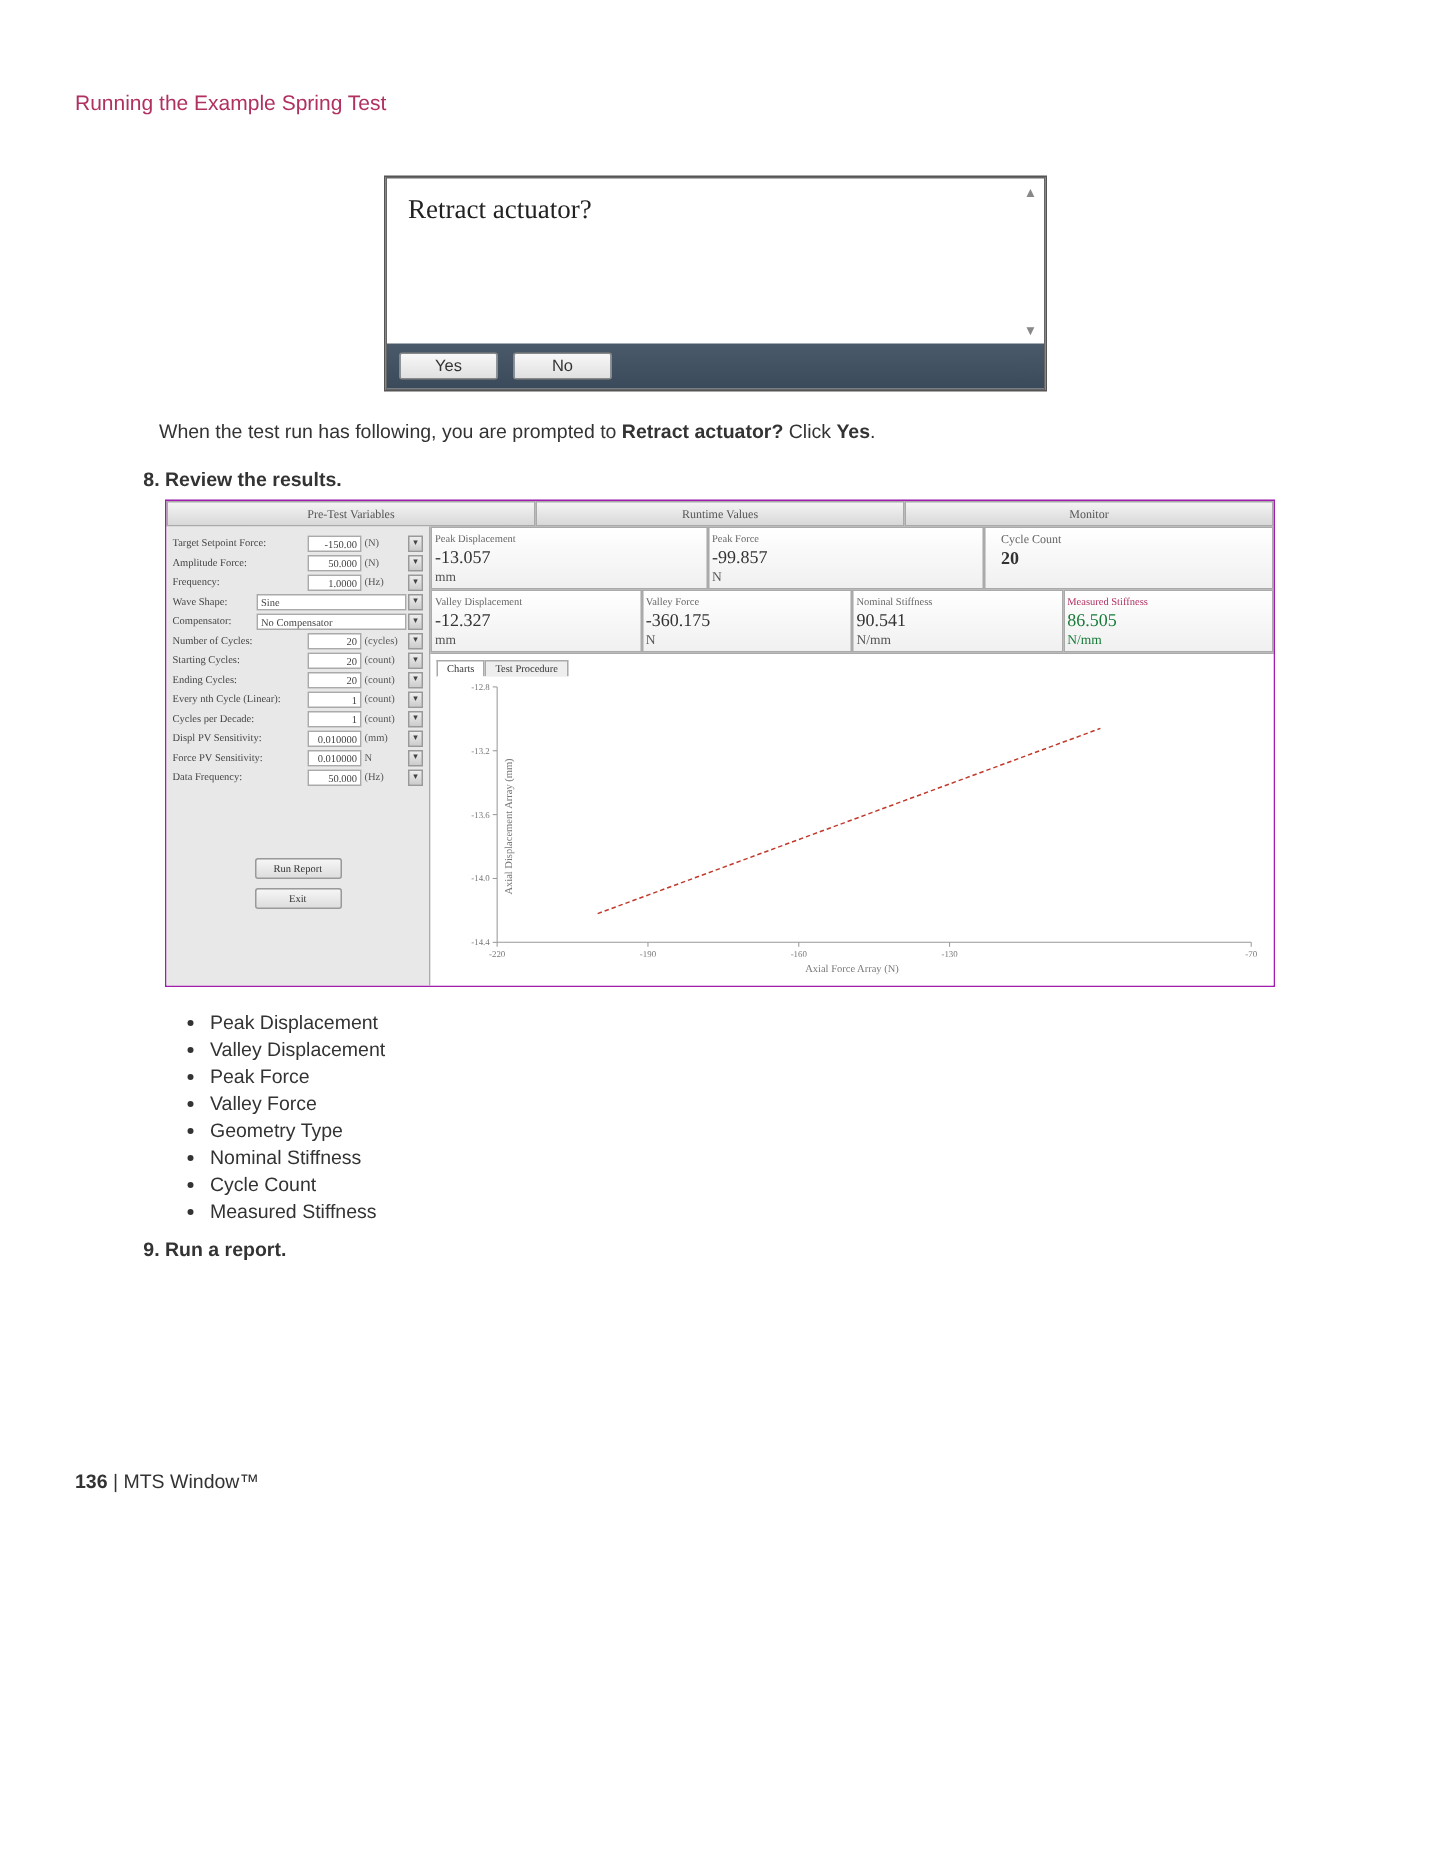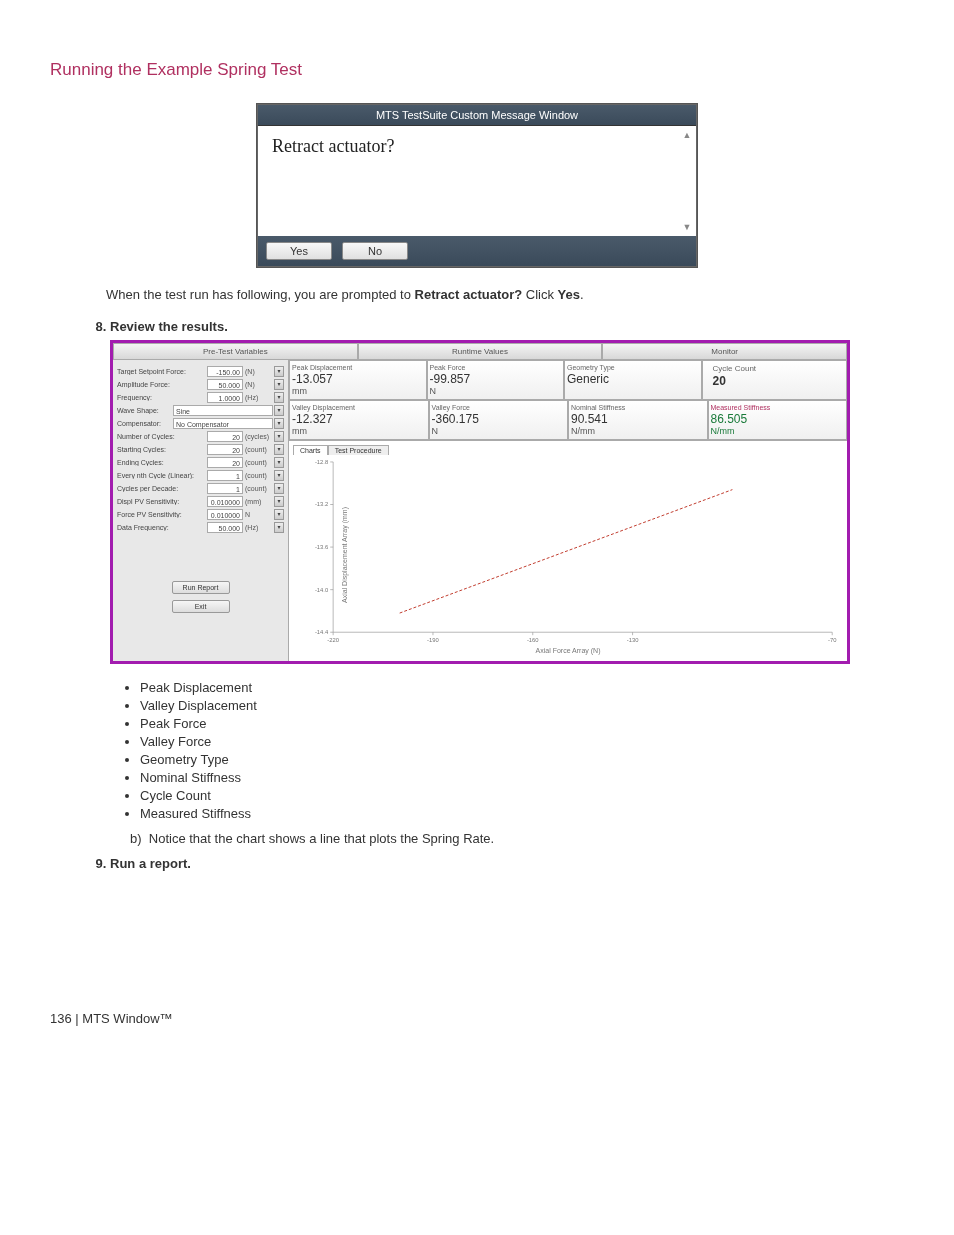--- a/index.html
+++ b/index.html
@@ -7,22 +7,22 @@
     margin: 0;
     font-family: Arial, Helvetica, sans-serif;
     font-size: 13px;
     color: #333;
     background: #fff;
     width: 954px;
     padding: 60px 50px 40px 50px;
   }
   .section-title {
     color: #b03060;
-    font-size: 17px;
-    margin-bottom: 24px;
+    font-size: 14px;
+    margin-bottom: 42px;
   }
 
   
   .dialog-wrap { display:flex; justify-content:center; margin-bottom:18px; }
   .dialog {
     width: 440px;
     border: 1px solid #666;
     background: #fff;
     box-shadow: 0 0 0 1px #555;
   }
@@ -63,25 +63,26 @@
   .body-text { margin: 14px 0 14px 56px; line-height:1.5; }
   .body-text b { font-weight:bold; }
   ol.main { margin:0 0 0 30px; padding:0 0 0 30px;}
   ol.main > li { margin-bottom:10px; font-weight:bold;}
   ol.main > li .li-text { font-weight:bold; display:inline;}
   ol.main > li > .content { font-weight:normal; }
 
   
   .results-wrap { margin: 6px 0 16px 0;}
   .results {
-    border:3px solid #a21caf;
+    border:1px solid #a21caf;
     background:#eee;
     width: 740px;
     font-size: 8px;
     color:#333;
+    font-family:Liberation Serif, serif;
   }
   .tabs-top { display:flex; }
   .tabs-top div {
     flex:1;
     text-align:center;
     padding:3px 0;
     background: linear-gradient(#f4f4f4,#d8d8d8);
     border:1px solid #aaa;
     font-size:8px;
     color:#555;
@@ -152,30 +153,29 @@
     transform:translateX(-50%);
     font-size:7px;
     color:#777;
   }
 
   .sub-item { margin: 10px 0 10px 20px; font-weight:normal;}
   .sub-list { margin: 6px 0 10px 30px; padding:0; list-style: disc; font-weight:normal;}
   .sub-list li { margin:3px 0;}
 
   .footer { position:relative; margin-top:140px; font-size:13px;}
-  .footer b { font-weight:normal;}
+  .footer b { font-weight:bold;}
 </style>
 </head>
 <body>
 
 <div class="section-title">Running the Example Spring Test</div>
 
 <div class="dialog-wrap">
   <div class="dialog">
-    <div class="dialog-title">MTS TestSuite Custom Message Window</div>
     <div class="dialog-body">
       <div class="dialog-body-text">Retract actuator?</div>
       <div class="dialog-scroll">
         <span>▲</span>
         <span>▼</span>
       </div>
     </div>
     <div class="dialog-buttons">
       <div class="dlg-btn">Yes</div>
       <div class="dlg-btn">No</div>
@@ -285,25 +285,20 @@
                 <div class="readout-row">
                   <div class="readout">
                       <div class="r-label">Peak Displacement</div>
                       <div class="r-value">-13.057</div>
                       <div class="r-unit">mm</div>
                     </div>
                   <div class="readout">
                       <div class="r-label">Peak Force</div>
                       <div class="r-value">-99.857</div>
                       <div class="r-unit">N</div>
-                    </div>
-                  <div class="readout">
-                      <div class="r-label">Geometry Type</div>
-                      <div class="r-value">Generic</div>
-                      <div class="r-unit"></div>
                     </div>
                   <div class="readout cycle">
                       <div class="r-label">Cycle Count</div>
                       <div class="r-value">20</div>
                     </div>
                 </div>
                 <div class="readout-row">
                   <div class="readout">
                       <div class="r-label">Valley Displacement</div>
                       <div class="r-value">-12.327</div>
@@ -371,21 +366,20 @@
       <ul class="sub-list" id="bullets">
           <li>Peak Displacement</li>
           <li>Valley Displacement</li>
           <li>Peak Force</li>
           <li>Valley Force</li>
           <li>Geometry Type</li>
           <li>Nominal Stiffness</li>
           <li>Cycle Count</li>
           <li>Measured Stiffness</li>
         </ul>
-      <div class="sub-item">b)&nbsp; <span>Notice that the chart shows a line that plots the Spring Rate.</span></div>
     </div>
   </li>
   <li><span class="li-text">Run a report.</span></li>
 </ol>
 
 <div class="footer">
   <b>136</b><span> | </span><span>MTS Window</span><span>™</span>
 </div>
 
 </body></html>

